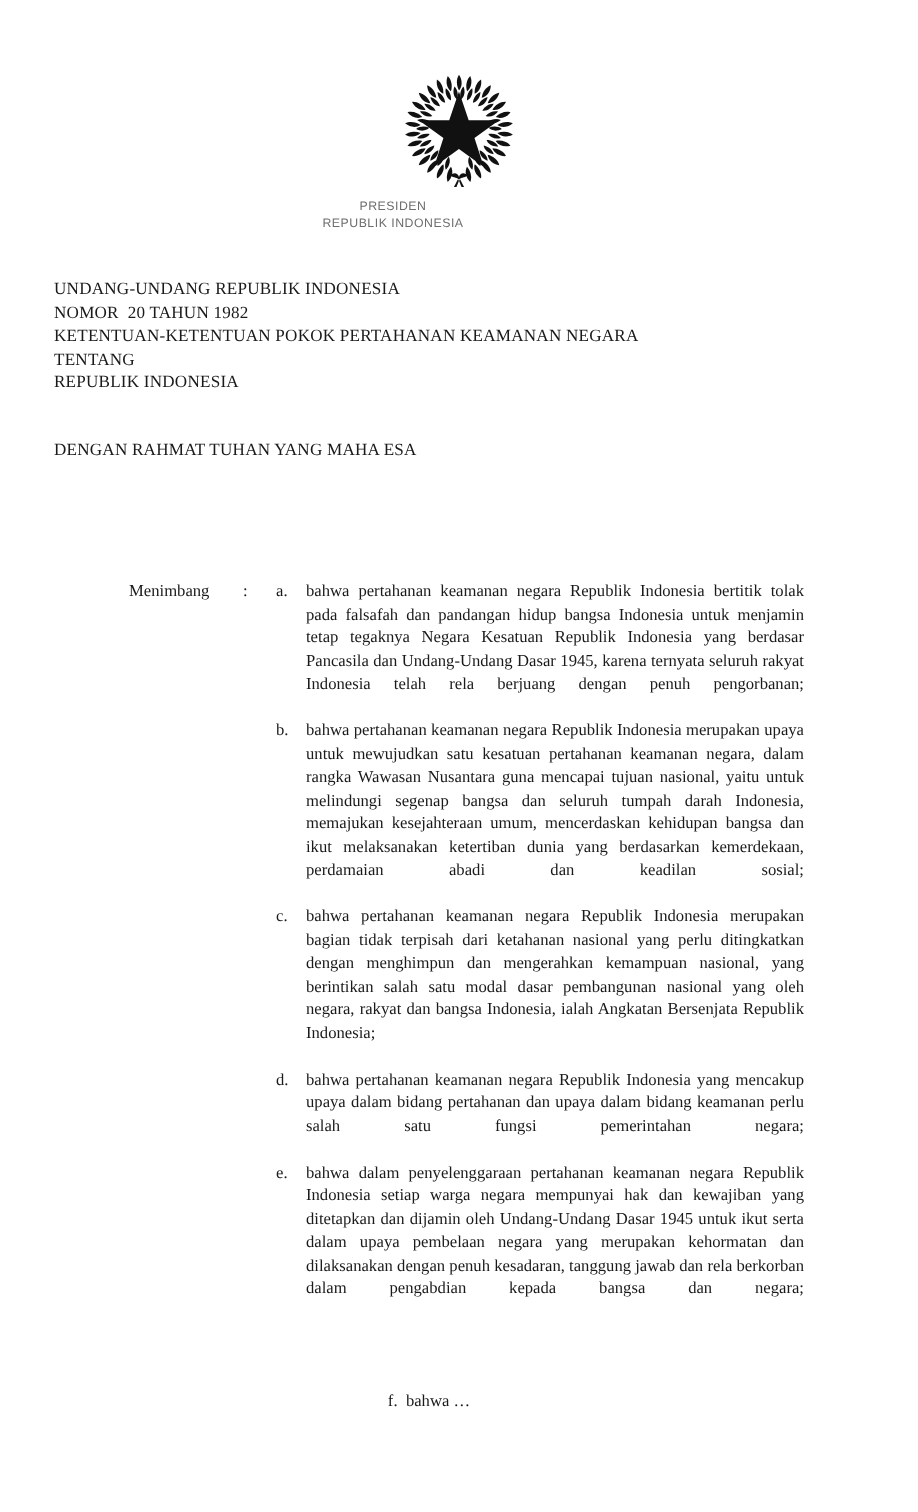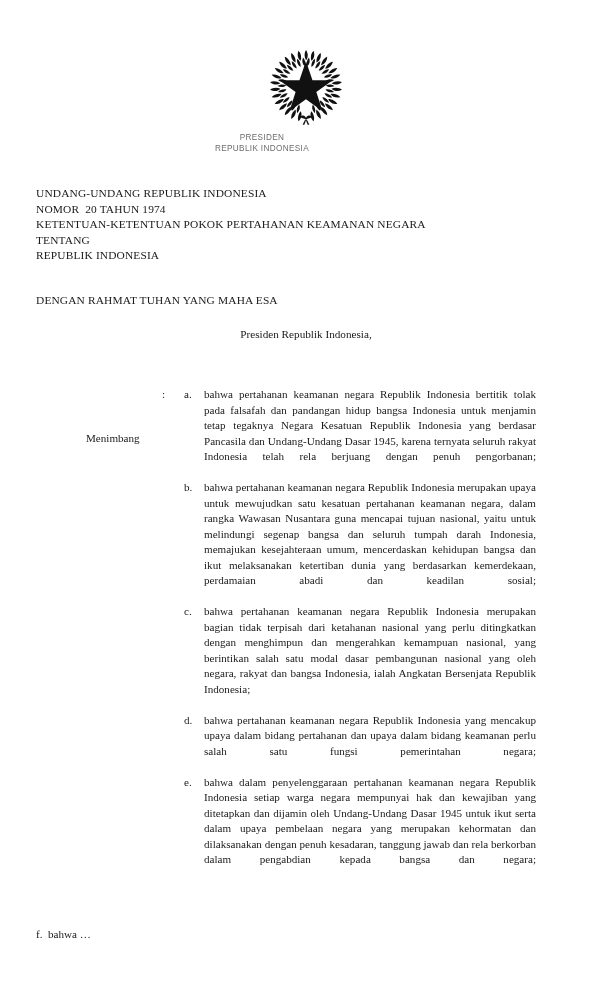--- a/index.html
+++ b/index.html
@@ -91,21 +91,20 @@
     line-height: 15.5px;
   }
   .considering-row {
     display: flex;
     align-items: flex-start;
   }
   .considering-label {
     width: 76px;
     flex: 0 0 76px;
     white-space: pre;
-    margin-top: 44px;
   }
   .considering-colon {
     width: 22px;
     flex: 0 0 22px;
     white-space: pre;
   }
   .considering-items {
     flex: 1 1 auto;
   }
   .clause {
@@ -129,21 +128,21 @@
     display: inline-block;
     width: 100%;
   }
 
   
   .catchword {
     position: absolute;
     left: 36px;
     top: 928px;
     width: 500px;
-    text-align: left;
+    text-align: center;
     font-size: 11.1px;
     white-space: pre;
   }
 </style>
 </head>
 <body>
 
 <div class="page">
 
   <div class="emblem-wrap">
@@ -350,28 +349,27 @@
     </span>
   </div>
 
   <div class="presiden-caption">
     <div>PRESIDEN</div>
     <div>REPUBLIK INDONESIA</div>
   </div>
 
   <div class="title-block">
     <div>UNDANG-UNDANG REPUBLIK INDONESIA</div>
-    <div>NOMOR  20 TAHUN 1974</div>
+    <div>NOMOR  20 TAHUN 1982</div>
     <div>KETENTUAN-KETENTUAN POKOK PERTAHANAN KEAMANAN NEGARA</div>
     <div>TENTANG</div>
     <div>REPUBLIK INDONESIA</div>
   </div>
 
   <div class="invocation">DENGAN RAHMAT TUHAN YANG MAHA ESA</div>
-  <div class="signatory">Presiden Republik Indonesia,</div>
 
   <div class="considering">
     <div class="considering-row">
       <div class="considering-label">Menimbang</div>
       <div class="considering-colon">:</div>
       <div class="considering-items">
 
         <div class="clause">
           <div class="clause-marker">a.</div>
           <div class="clause-text">bahwa pertahanan keamanan negara Republik Indonesia bertitik tolak pada falsafah dan pandangan hidup bangsa Indonesia untuk menjamin tetap tegaknya Negara Kesatuan Republik Indonesia yang berdasar Pancasila dan Undang-Undang Dasar 1945, karena ternyata seluruh rakyat Indonesia telah rela berjuang dengan penuh pengorbanan;</div>

